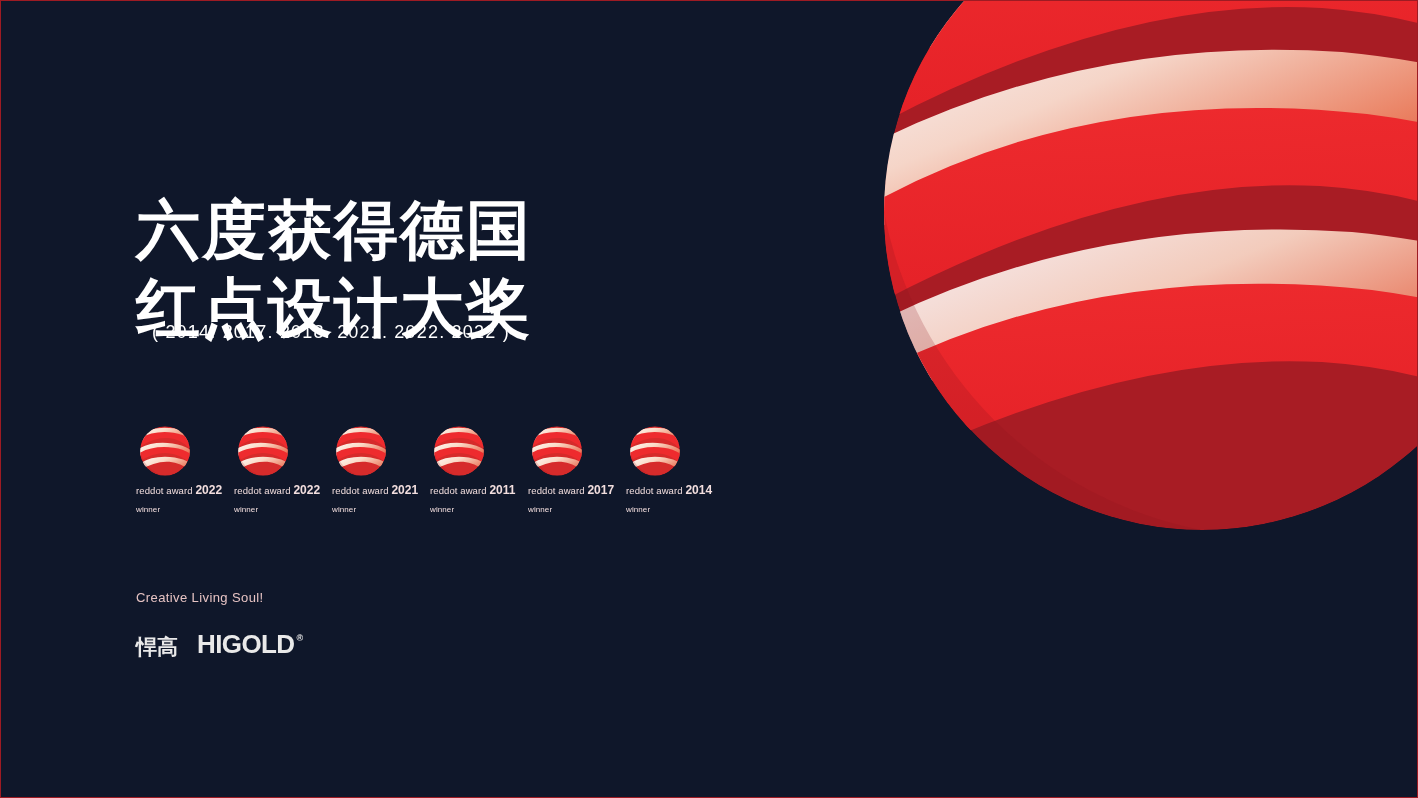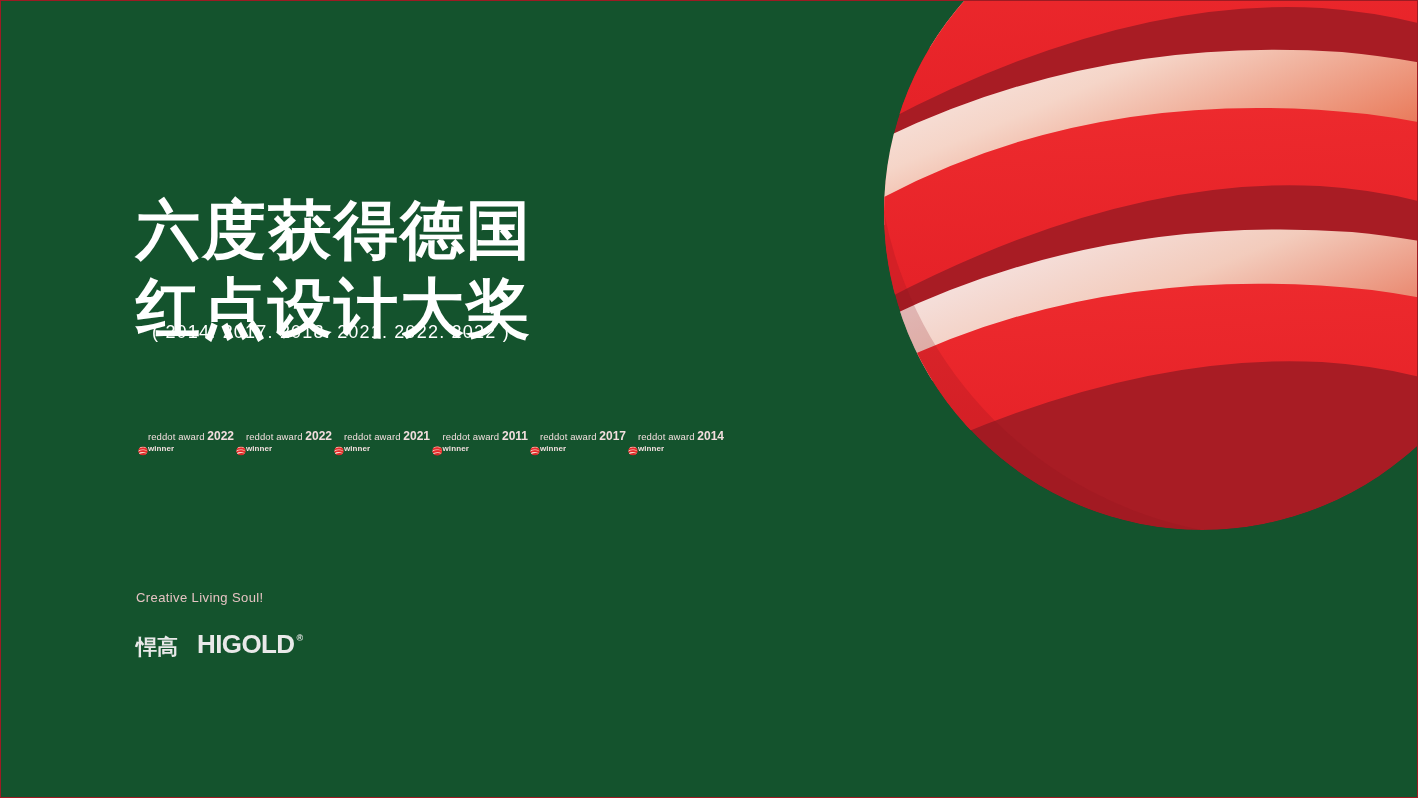--- a/index.html
+++ b/index.html
@@ -8,21 +8,21 @@
     padding: 0;
     background: #2b2b2b;
   }
   * { box-sizing: border-box; }
 
   .slide {
     position: relative;
     width: 1418px;
     height: 798px;
     overflow: hidden;
-    background: #14532d;
+    background: #0f172a;
     font-family: "Liberation Sans", "DejaVu Sans", sans-serif;
     -webkit-font-smoothing: antialiased;
   }
 
   
   .slide-border {
     position: absolute;
     inset: 0;
     border: 1px solid #9d1b23;
     pointer-events: none;
@@ -90,20 +90,21 @@
   .awards {
     position: absolute;
     top: 424px;
     left: 0;
     display: flex;
     gap: 0px;
   }
   .award {
     width: 98px;
     display: flex;
+    flex-direction: column;
     align-items: flex-start;
   }
   .award-mark {
     width: 54px;
     height: 54px;
     margin-left: 2px;
   }
   .award-mark svg { display: block; width: 100%; height: 100%; }
 
   .award-text {
@@ -117,23 +118,23 @@
     letter-spacing: 0.1px;
     white-space: nowrap;
   }
   .award-year {
     font-size: 12px;
     font-weight: 700;
     letter-spacing: 0;
   }
   .award-line2 {
     font-size: 8px;
-    font-weight: 700;
+    font-weight: 400;
     letter-spacing: 0.1px;
-    margin-top: 0;
+    margin-top: 7px;
   }
 
   
   .brand {
     position: absolute;
     top: 590px;
     left: 0;
   }
   .brand-tagline {
     color: #e6c3c3;

